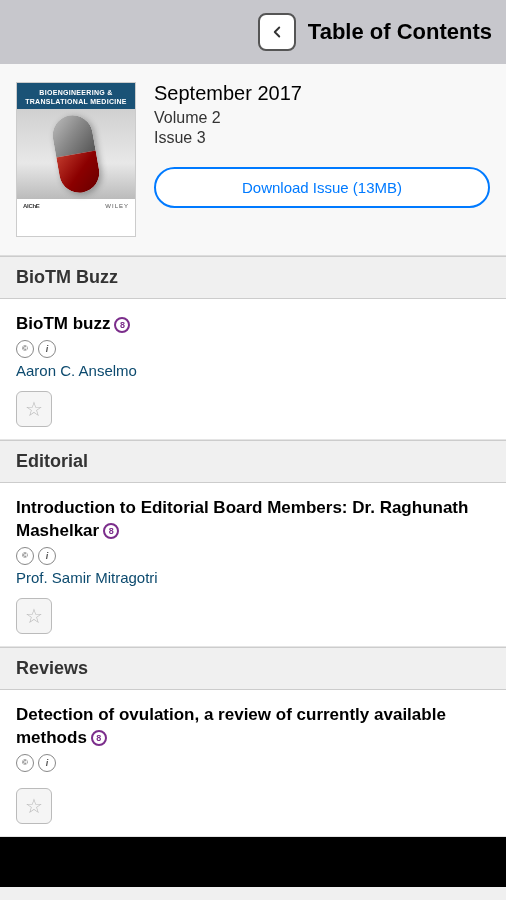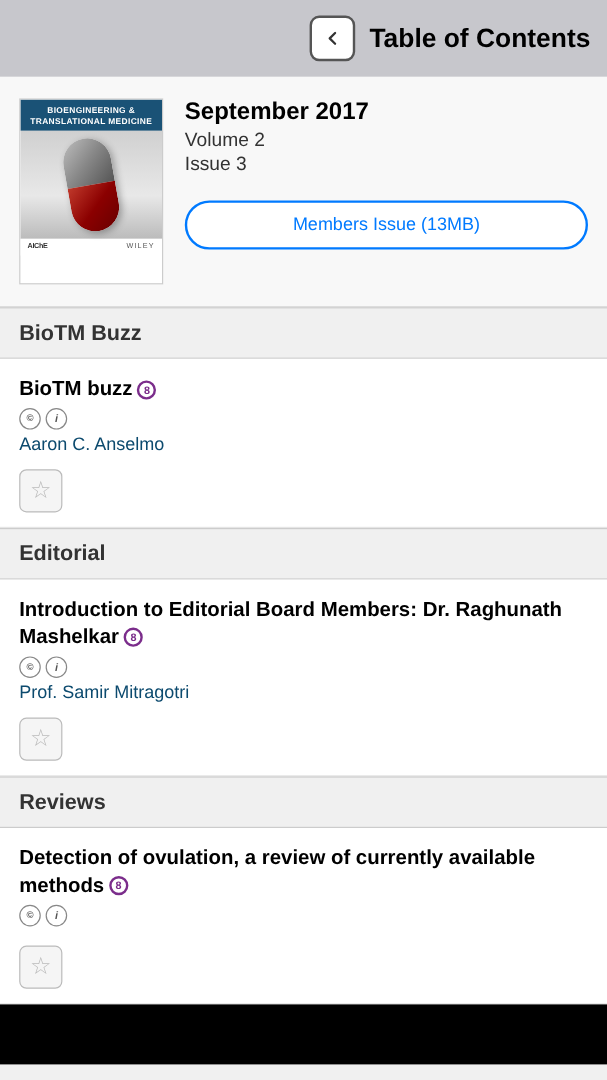--- a/index.html
+++ b/index.html
@@ -123,21 +123,21 @@
       font-size: 6px;
       color: #555;
       letter-spacing: 1px;
     }
 
     .issue-info {
       flex: 1;
     }
     .issue-date {
       font-size: 20px;
-      font-weight: 700;
+      font-weight: 400;
       color: #000;
       margin-bottom: 4px;
     }
     .issue-volume, .issue-number {
       font-size: 16px;
       color: #333;
       margin-bottom: 2px;
     }
     .download-btn {
       margin-top: 18px;
@@ -288,21 +288,21 @@
       <div class="cover-bottom-bar">
         <span class="aiche-logo">AIChE</span>
         <span class="wiley-logo">WILEY</span>
       </div>
     </div>
   </div>
   <div class="issue-info">
     <div class="issue-date">September 2017</div>
     <div class="issue-volume">Volume 2</div>
     <div class="issue-number">Issue 3</div>
-    <button class="download-btn">Members Issue (13MB)</button>
+    <button class="download-btn">Download Issue (13MB)</button>
   </div>
 </div>
 
 <div id="sections-container">
     <div class="section-header"><span class="section-header-text">BioTM Buzz</span></div>
     <div class="article-row">
       <div class="article-content">
         <div class="article-title">BioTM buzz<span class="open-access-icon">8</span></div>
         <div class="license-row">
           <span class="cc-icon">©</span>

